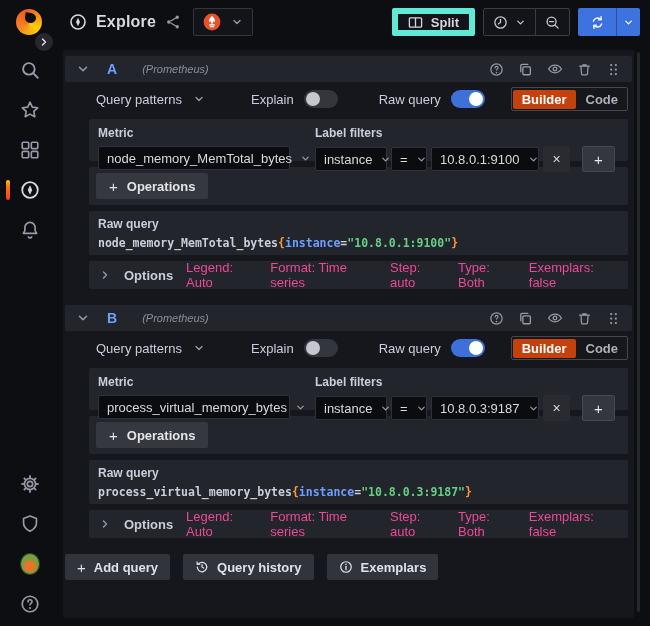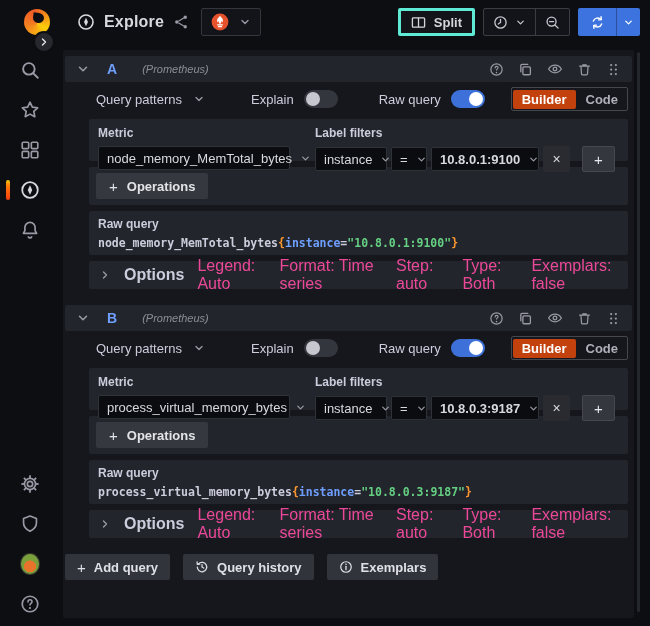--- a/index.html
+++ b/index.html
@@ -9,36 +9,36 @@
     background: #0d0e12;
     font-family: "Liberation Sans", sans-serif;
     color: #ccccdc;
     overflow: hidden;
     font-size: 13px;
   }
   svg { display:block; }
   .ic { flex: none; }
 
   
-  .topbar { position:absolute; top:0; left:12px; right:0; height:44px; display:flex; align-items:center; padding:0 10px; }
+  .topbar { position:absolute; top:0; left:4px; right:0; height:44px; display:flex; align-items:center; padding:0 10px; }
   .g-logo { width:26px; height:26px; margin-left:2px; border-radius:50%;
     background: conic-gradient(from 130deg at 50% 55%, #fbca0a, #f48120 35%, #f05a28 60%, #fbca0a 95%);
     position:relative; }
   .g-logo::after { content:""; position:absolute; left:9px; top:4px; width:11px; height:10px;
     background:#0d0e12; border-radius:0 50% 50% 50%; transform:rotate(8deg); }
   .expand-btn { position:absolute; left:33px; top:31px; width:22px; height:22px; border-radius:50%;
     background:#26282e; border:2px solid #0d0e12; color:#e6e7ea; display:flex; align-items:center; justify-content:center; z-index:9; }
   .explore-group { display:flex; align-items:center; margin-left:27px; gap:9px; color:#d8d9df; }
   .explore-title { font-size:16px; font-weight:700; letter-spacing:.2px; }
   .ds-picker { margin-left:12px; height:28px; display:flex; align-items:center; gap:10px; padding:0 9px;
     background:#13141a; border:1px solid #33363d; border-radius:2px; color:#9a9aa6; }
   .prom-logo { width:18px; height:18px; }
   .tb-right { margin-left:auto; display:flex; align-items:center; gap:8px; }
   .tb-btn { height:28px; display:flex; align-items:center; gap:8px; padding:0 10px; background:#13141a;
-    border:3px solid #5eead4; border-radius:2px; color:#d5d6dc; font-weight:700; font-size:13px; }
+    border:6px solid #5eead4; border-radius:2px; color:#d5d6dc; font-weight:700; font-size:13px; }
   .time-group { height:28px; display:flex; align-items:stretch; background:#13141a; border:1px solid #3a3d44; border-radius:2px; color:#c6c7d0; }
   .time-group .seg { display:flex; align-items:center; gap:7px; padding:0 9px; }
   .time-group .vdiv { width:1px; background:#3a3d44; }
   .refresh-btn { height:28px; display:flex; border-radius:2px; overflow:hidden; color:#fff; }
   .refresh-btn .r-main { width:38px; background:#3d73de; display:flex; align-items:center; justify-content:center; }
   .refresh-btn .r-arrow { width:24px; background:#3d73de; border-left:1px solid rgba(0,0,0,.3); display:flex; align-items:center; justify-content:center; }
 
   
   .sidebar { position:absolute; left:0; top:44px; bottom:0; width:60px; display:flex; flex-direction:column; align-items:center; padding:16px 0 12px; color:#9a9aa6; }
   .sb-item { width:20px; height:20px; margin-bottom:20px; position:relative; display:flex; align-items:center; justify-content:center; }
@@ -72,35 +72,35 @@
   .bc-item.active { background:#c2410c; color:#fff; margin:1px; }
 
   .block { background:#22252b; border-radius:2px; margin-bottom:6px; }
   .block.metric { padding:7px 9px; display:flex; gap:25px; height:42px; }
   .f-label { display:block; font-size:12px; font-weight:700; color:#ccccdc; margin-bottom:6px; }
   .sel { height:24px; background:#0b0c10; border:1px solid #2f3237; border-radius:2px; display:flex; align-items:center; padding:0 8px; gap:8px; font-size:13px; font-weight:500; color:#d8d9df; }
   .sel .chev { margin-left:auto; color:#9a9aa6; }
   .sel.metric-sel { width:192px; }
   .sel.key-sel { width:72px; }
   .sel.op-sel { width:36px; }
-  .sel.val-sel { width:108px; font-weight:700; }
+  .sel.val-sel { width:108px; font-weight:400; }
   .filters-row { display:flex; align-items:center; gap:4px; }
   .x-btn { width:27px; height:26px; background:#292b31; border-radius:2px; display:flex; align-items:center; justify-content:center; color:#d8d9df; font-size:14px; }
   .plus-btn { width:33px; height:26px; margin-left:8px; background:#34373e; border:1px solid #45484f; border-radius:2px; display:flex; align-items:center; justify-content:center; color:#e6e7ea; font-size:15px; }
 
   .block.ops { padding:6px 7px; height:38px; }
   .op-btn { height:26px; padding:0 13px; background:#35383f; border-radius:2px; display:inline-flex; align-items:center; gap:9px; font-size:13px; font-weight:700; color:#e3e4e8; }
   .op-btn .plus { font-size:15px; font-weight:400; }
 
   .block.raw { padding:6px 9px 8px; height:44px; }
   .raw-title { font-size:12px; font-weight:700; margin-bottom:5px; }
   .raw-line { font-family:"DejaVu Sans Mono","Liberation Mono",monospace; font-size:11.5px; font-weight:700; white-space:nowrap; }
   .c-met { color:#ccccdc; } .c-br { color:#ff9830; } .c-lab { color:#6e9fff; } .c-eq { color:#ccccdc; } .c-str { color:#65d083; }
 
-  .block.opts { height:28px; display:flex; align-items:center; gap:13px; padding:0 10px; font-size:16px; margin-bottom:0; }
+  .block.opts { height:28px; display:flex; align-items:center; gap:13px; padding:0 10px; font-size:13px; margin-bottom:0; }
   .opts-title { font-weight:700; color:#ccccdc; }
   .opt-item { color:#ec4899; }
   .opts-chev { color:#9a9aa6; }
 
   .q-section { margin-bottom:16px; }
   .footer { margin:16px 2px 0; display:flex; gap:13px; }
   .ft-btn { height:26px; padding:0 12px; background:#31343a; border-radius:2px; display:inline-flex; align-items:center; gap:8px; font-size:13px; font-weight:700; color:#e0e1e6; }
   .ft-btn .plus { font-size:15px; font-weight:400; }
 </style>
 </head>

